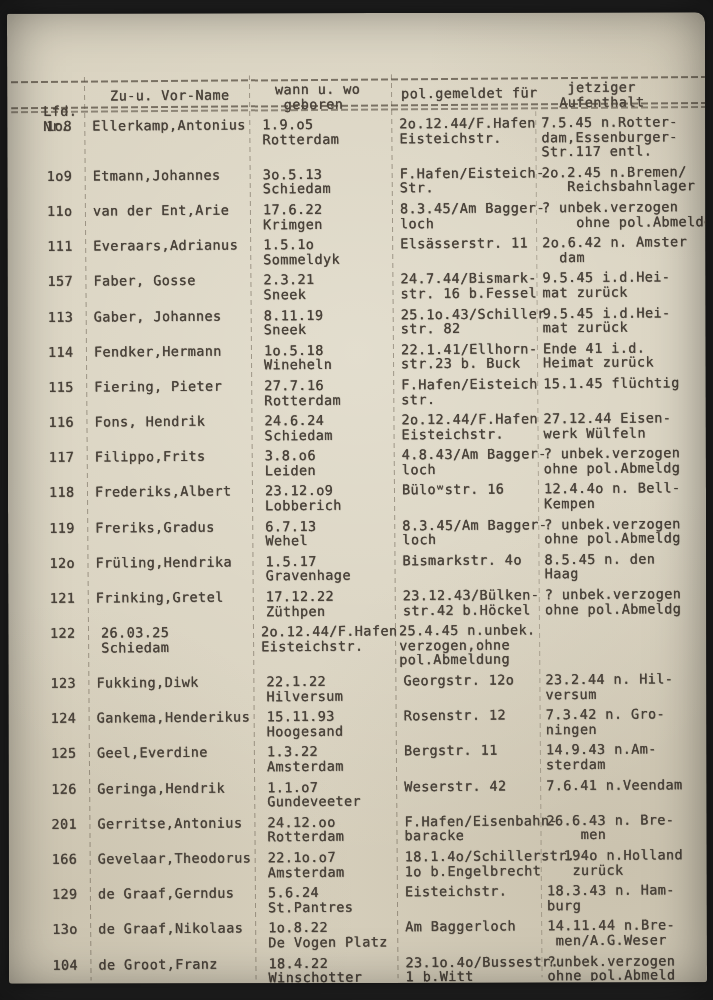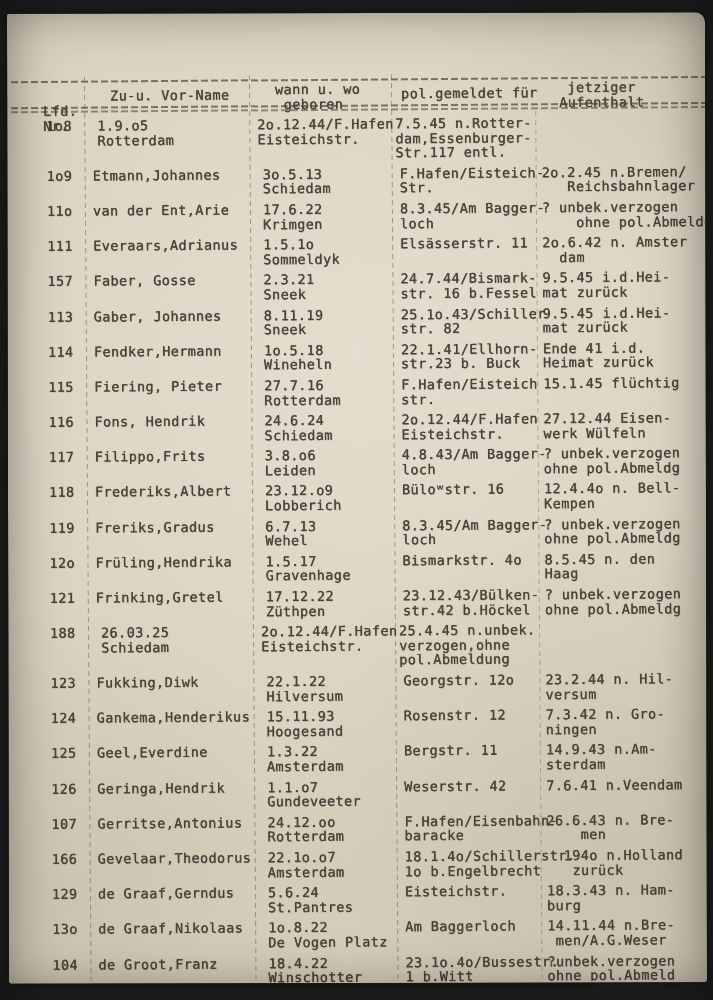--- a/index.html
+++ b/index.html
@@ -94,20 +94,21 @@
       <div class="rule r-b2"></div>
 
       <div class="vsep v1"></div>
       <div class="vsep v2"></div>
       <div class="vsep v3"></div>
       <div class="vsep v4"></div>
 
       <div class="rows" id="rows">
   <div class="grid row">
     <div class="cell c-nr">1o8</div>
+    <div class="cell c-name">Ellerkamp,Antonius</div>
     <div class="cell c-born">1.9.o5
 Rotterdam</div>
     <div class="cell c-reg">2o.12.44/F.Hafen
 Eisteichstr.</div>
     <div class="cell c-res">7.5.45 n.Rotter-
 dam,Essenburger-
 Str.117 entl.</div>
   </div>
 
   <div class="grid row">
@@ -243,21 +244,21 @@
     <div class="cell c-name">Frinking,Gretel</div>
     <div class="cell c-born">17.12.22
 Züthpen</div>
     <div class="cell c-reg">23.12.43/Bülken-
 str.42 b.Höckel</div>
     <div class="cell c-res">? unbek.verzogen
 ohne pol.Abmeldg</div>
   </div>
 
   <div class="grid row">
-    <div class="cell c-nr">188</div>
+    <div class="cell c-nr">122</div>
     <div class="cell c-born">26.03.25
 Schiedam</div>
     <div class="cell c-reg">2o.12.44/F.Hafen
 Eisteichstr.</div>
     <div class="cell c-res">25.4.45 n.unbek.
 verzogen,ohne
 pol.Abmeldung</div>
   </div>
 
   <div class="grid row">
@@ -293,21 +294,21 @@
   <div class="grid row">
     <div class="cell c-nr">126</div>
     <div class="cell c-name">Geringa,Hendrik</div>
     <div class="cell c-born">1.1.o7
 Gundeveeter</div>
     <div class="cell c-reg">Weserstr. 42</div>
     <div class="cell c-res">7.6.41 n.Veendam</div>
   </div>
 
   <div class="grid row">
-    <div class="cell c-nr">107</div>
+    <div class="cell c-nr">201</div>
     <div class="cell c-name">Gerritse,Antonius</div>
     <div class="cell c-born">24.12.oo
 Rotterdam</div>
     <div class="cell c-reg">F.Hafen/Eisenbahn-
 baracke</div>
     <div class="cell c-res">26.6.43 n. Bre-
     men</div>
   </div>
 
   <div class="grid row">

